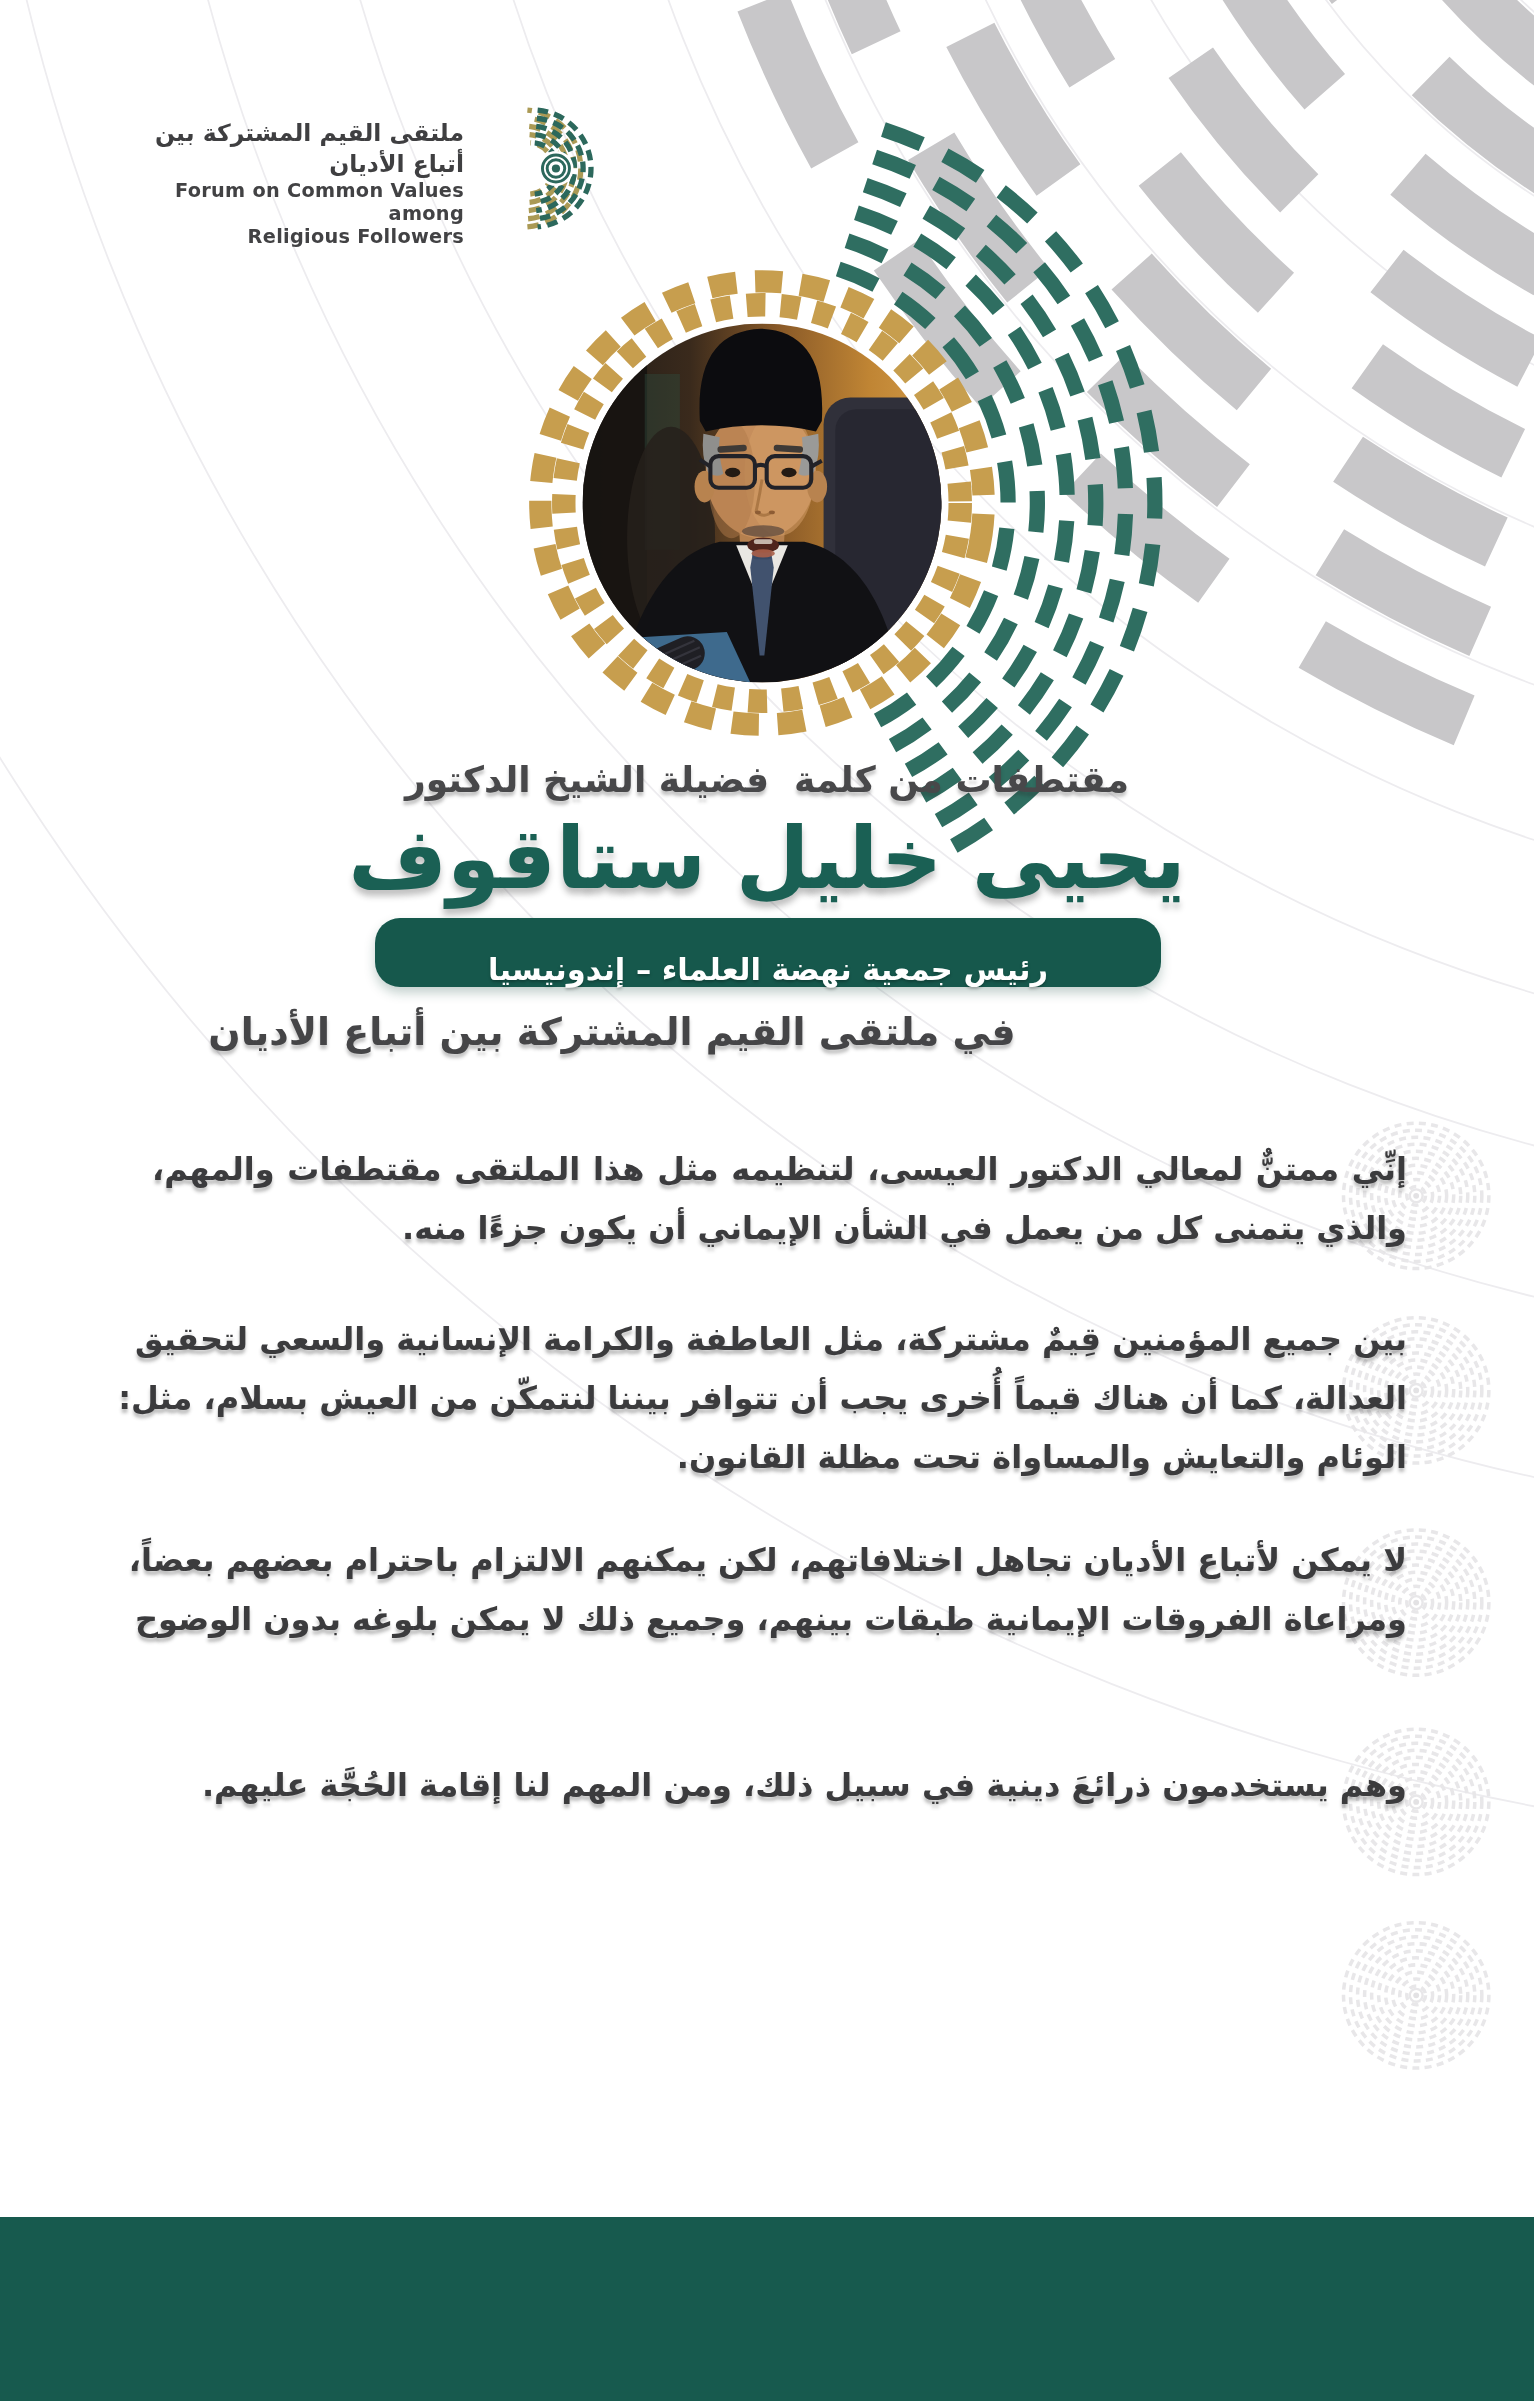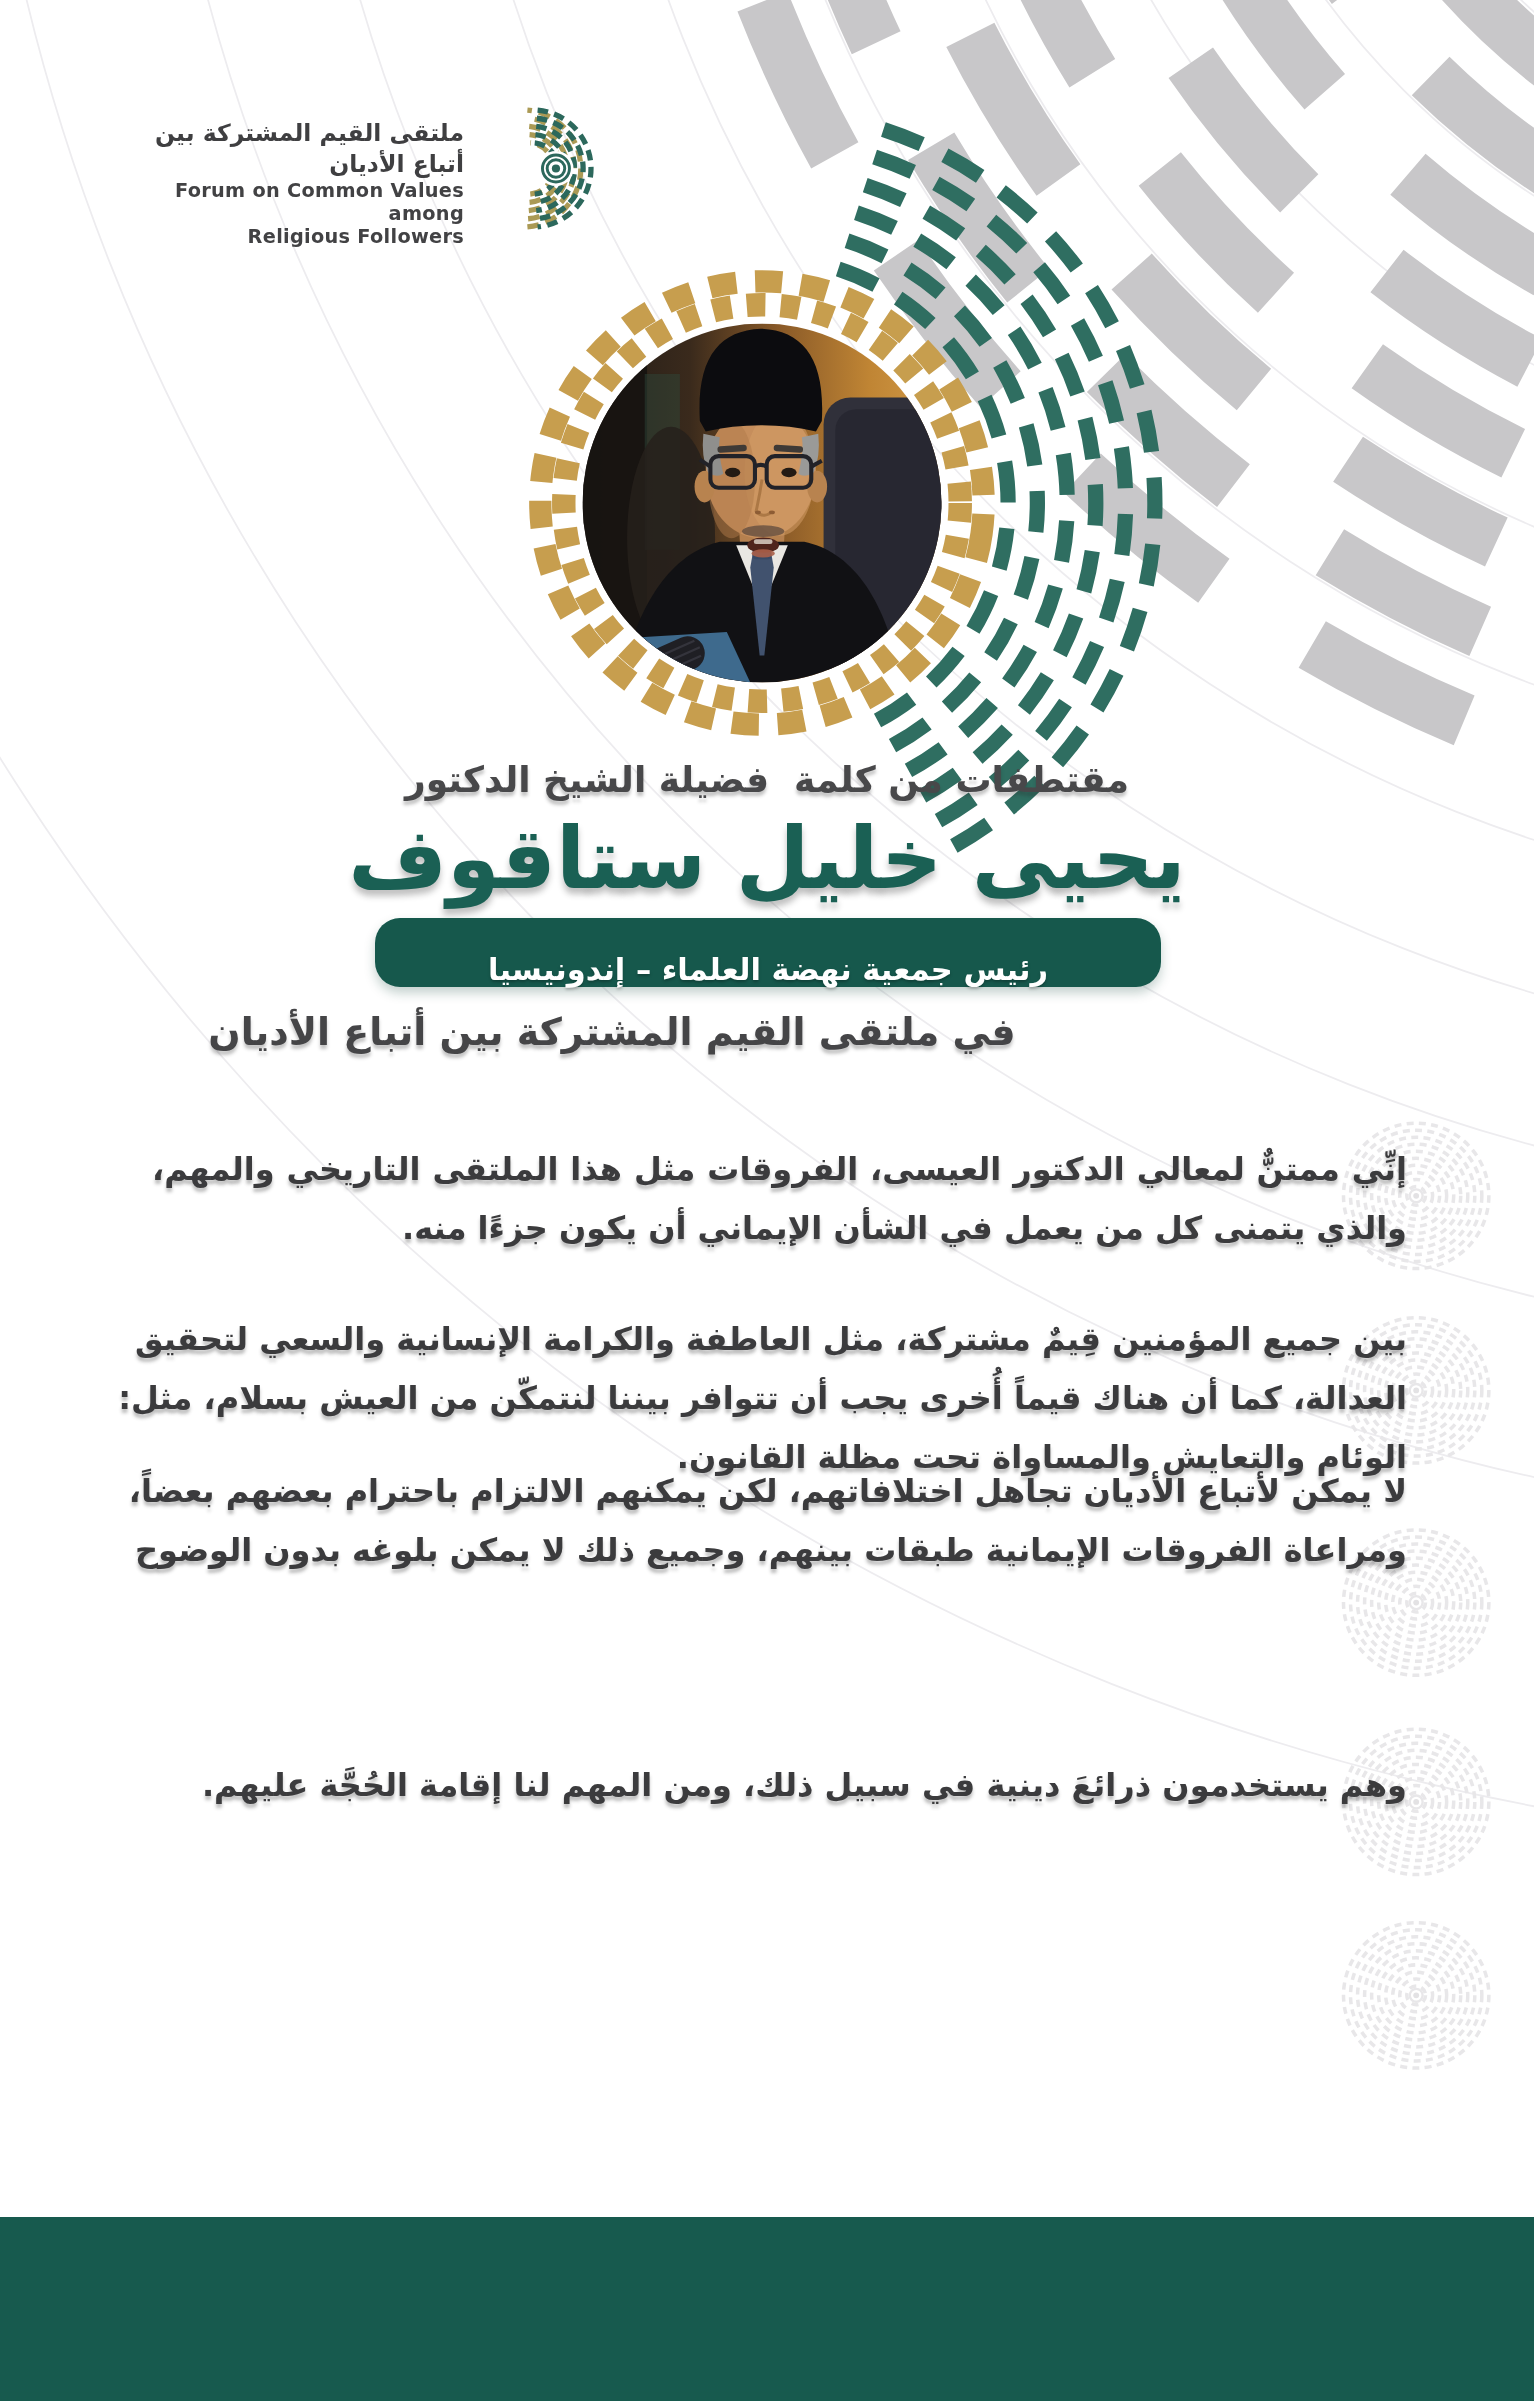--- a/index.html
+++ b/index.html
@@ -34,21 +34,21 @@
           text-shadow:0 2.3px 2.9px rgba(0,0,0,.25);}
   .event-line{position:absolute;left:0;top:1004px;width:1224px;height:56px;line-height:56px;
           direction:rtl;text-align:center;font-weight:700;font-size:38px;color:#454547;
           text-shadow:0 3.5px 3.5px rgba(40,40,40,.28);}
 
   
   .q{position:absolute;left:152px;width:1255px;}
   .qline{direction:rtl;font-weight:700;font-size:32px;line-height:59px;color:#3b3b3d;
          text-align:right;white-space:nowrap;text-shadow:0 3.5px 3.5px rgba(40,40,40,.30);}
   .qline.fill{text-align-last:justify;}
-  .q1{top:1140px;} .q2{top:1310px;} .q3{top:1462px;} .q4{top:1756px;} .q5{top:1920px;}
+  .q1{top:1140px;} .q2{top:1310px;} .q3{top:1531px;} .q4{top:1756px;} .q5{top:1920px;}
 
   
   .footer{position:absolute;left:0;top:2217px;width:1534px;height:185px;background:#175a4e;}
 </style>
 </head>
 <body>
 
 <div class="canvas">
 
   <svg id="bg-decor" width="1534" height="2401" viewBox="0 0 2617 4096">
@@ -210,21 +210,21 @@
   </svg>
 
   <div class="kicker">مقتطفات من كلمة&nbsp; فضيلة الشيخ الدكتور</div>
   <div class="speaker-name">يحيى خليل ستاقوف</div>
   <div class="badge">
     <span>رئيس جمعية نهضة العلماء – إندونيسيا</span>
   </div>
   <div class="event-line">في ملتقى القيم المشتركة بين أتباع الأديان</div>
 
   <div class="q q1">
-    <div class="qline fill">إنِّي ممتنٌّ لمعالي الدكتور العيسى، الفروقات مثل هذا الملتقى التاريخي والمهم،</div>
+    <div class="qline fill">إنِّي ممتنٌّ لمعالي الدكتور العيسى، لتنظيمه مثل هذا الملتقى مقتطفات والمهم،</div>
     <div class="qline">والذي يتمنى كل من يعمل في الشأن الإيماني أن يكون جزءًا منه.</div>
   </div>
   <div class="q q2">
     <div class="qline fill">بين جميع المؤمنين قِيمٌ مشتركة، مثل العاطفة والكرامة الإنسانية والسعي لتحقيق</div>
     <div class="qline fill">العدالة، كما أن هناك قيماً أُخرى يجب أن تتوافر بيننا لنتمكّن من العيش بسلام، مثل:</div>
     <div class="qline">الوئام والتعايش والمساواة تحت مظلة القانون.</div>
   </div>
   <div class="q q3">
     <div class="qline fill">لا يمكن لأتباع الأديان تجاهل اختلافاتهم، لكن يمكنهم الالتزام باحترام بعضهم بعضاً،</div>
     <div class="qline fill">ومراعاة الفروقات الإيمانية طبقات بينهم، وجميع ذلك لا يمكن بلوغه بدون الوضوح</div>

